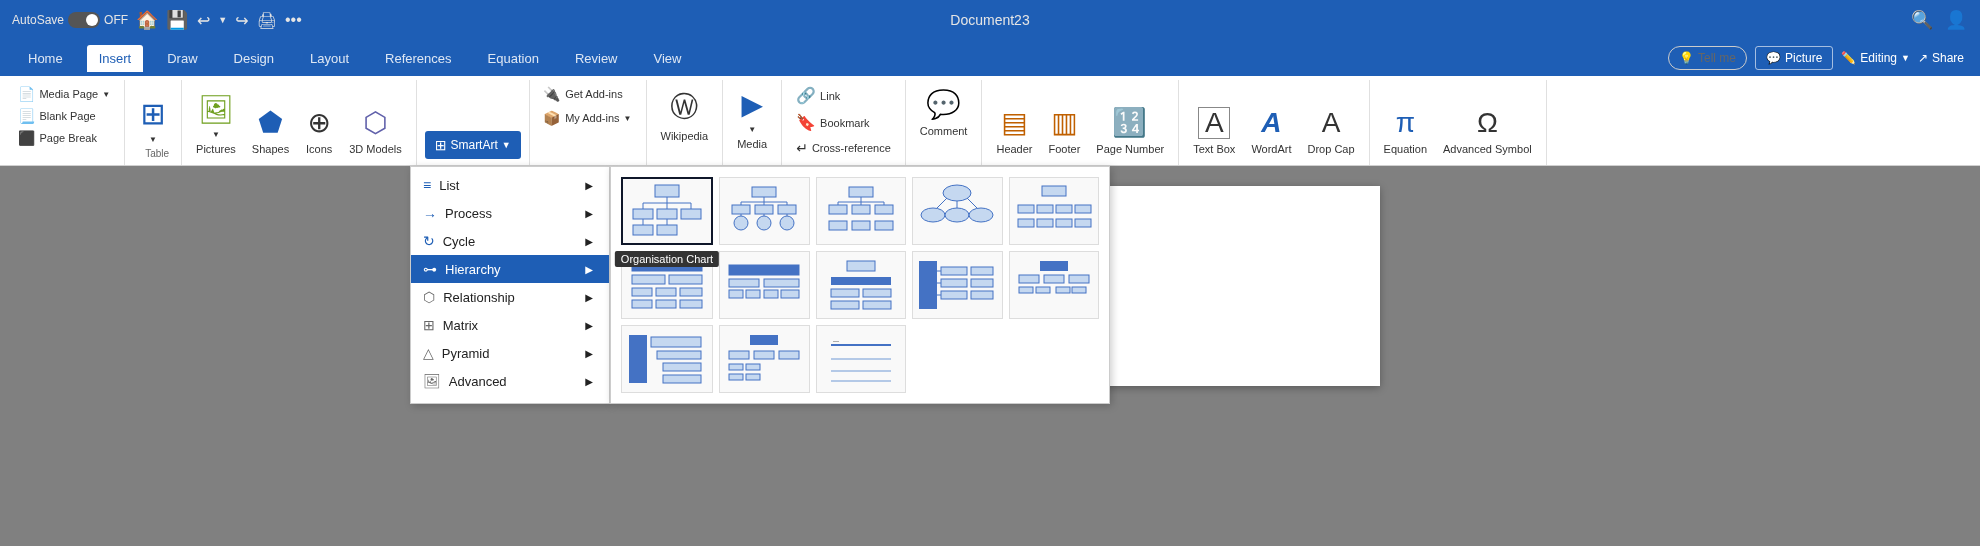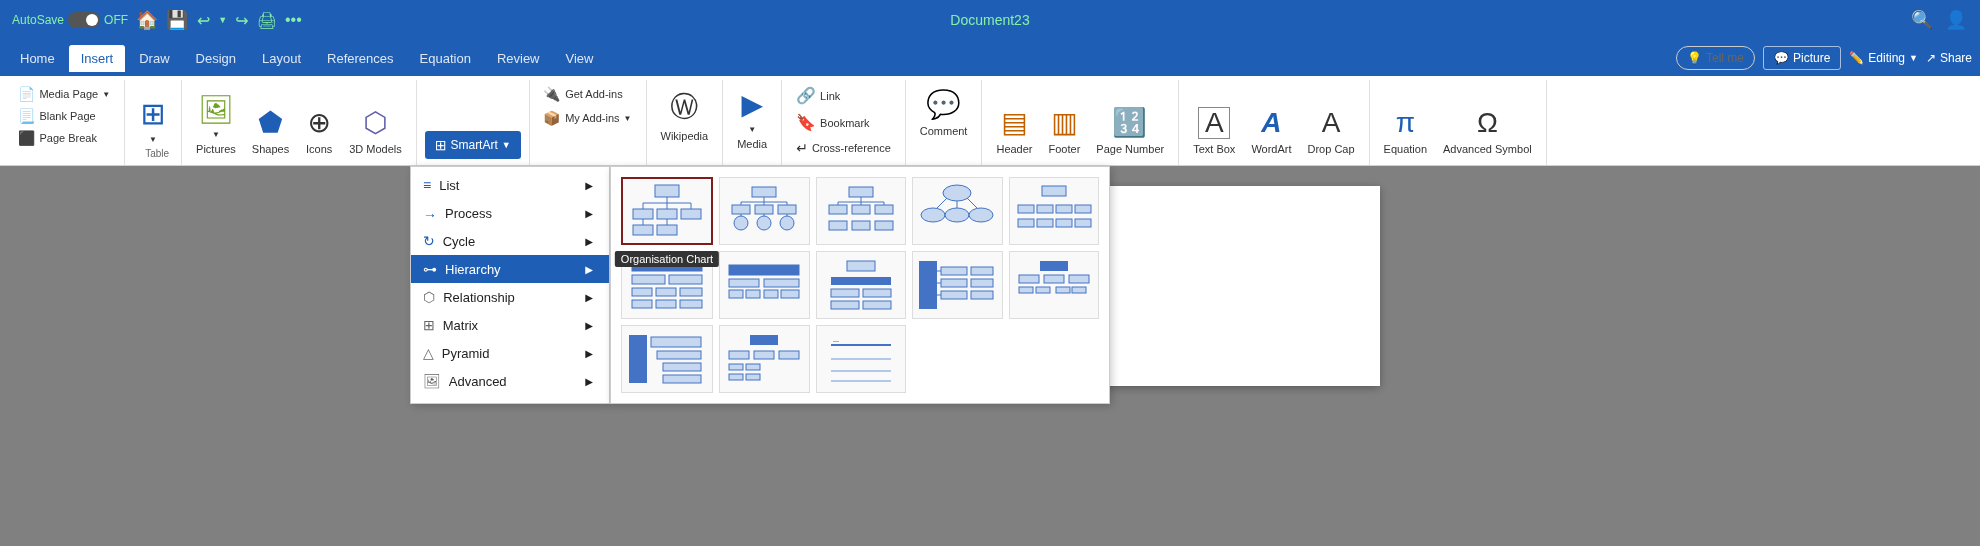--- a/index.html
+++ b/index.html
@@ -6,37 +6,37 @@
     body { font-family: 'Segoe UI', Arial, sans-serif; background: #f3f3f3; width: 1980px; height: 546px; overflow: hidden; }
 
     
     .title-bar {
       background: #1e5eb5;
       height: 40px;
       display: flex;
       align-items: center;
       justify-content: space-between;
       padding: 12px 12px;
-      color: #86efac;
+      color: #e5e5e5;
     }
     .title-bar-left { display: flex; align-items: center; gap: 8px; font-size: 13px; }
     .title-bar-center { font-size: 14px; font-weight: 500; position: absolute; left: 50%; transform: translateX(-50%); text-align: center; }
     .title-bar-right { display: flex; align-items: center; gap: 12px; margin-left: auto; }
     .autosave { display: flex; align-items: center; gap: 4px; font-size: 12px; }
     .toggle { background: #555; border-radius: 10px; width: 32px; height: 16px; display: inline-flex; align-items: center; padding: 2px; }
     .toggle-knob { width: 12px; height: 12px; background: white; border-radius: 50%; margin-left: auto; }
 
     
     .ribbon-tabs {
       background: #1e5eb5;
       display: flex;
       align-items: center;
       height: 36px;
-      padding: 0 8px;
-      gap: 2px;
+      padding: 0 16px;
+      gap: 12px;
     }
     .tab {
       color: white;
       font-size: 13px;
       padding: 6px 12px;
       cursor: pointer;
       border-radius: 3px 3px 0 0;
       opacity: 0.85;
     }
     .tab.active {
@@ -184,21 +184,21 @@
       border: 1px solid #ddd;
       background: #f9f9f9;
       cursor: pointer;
       padding: 4px;
       display: flex;
       align-items: center;
       justify-content: center;
       height: 68px;
       position: relative;
     }
-    .hier-item.selected { border: 2px solid #7f1d1d; }
+    .hier-item.selected { border: 2px solid #0f172a; }
     .hier-item svg { width: 80px; height: 56px; }
     .tooltip {
       position: absolute;
       bottom: -24px;
       left: 50%;
       transform: translateX(-50%);
       background: #333;
       color: white;
       font-size: 11px;
       padding: 2px 6px;

